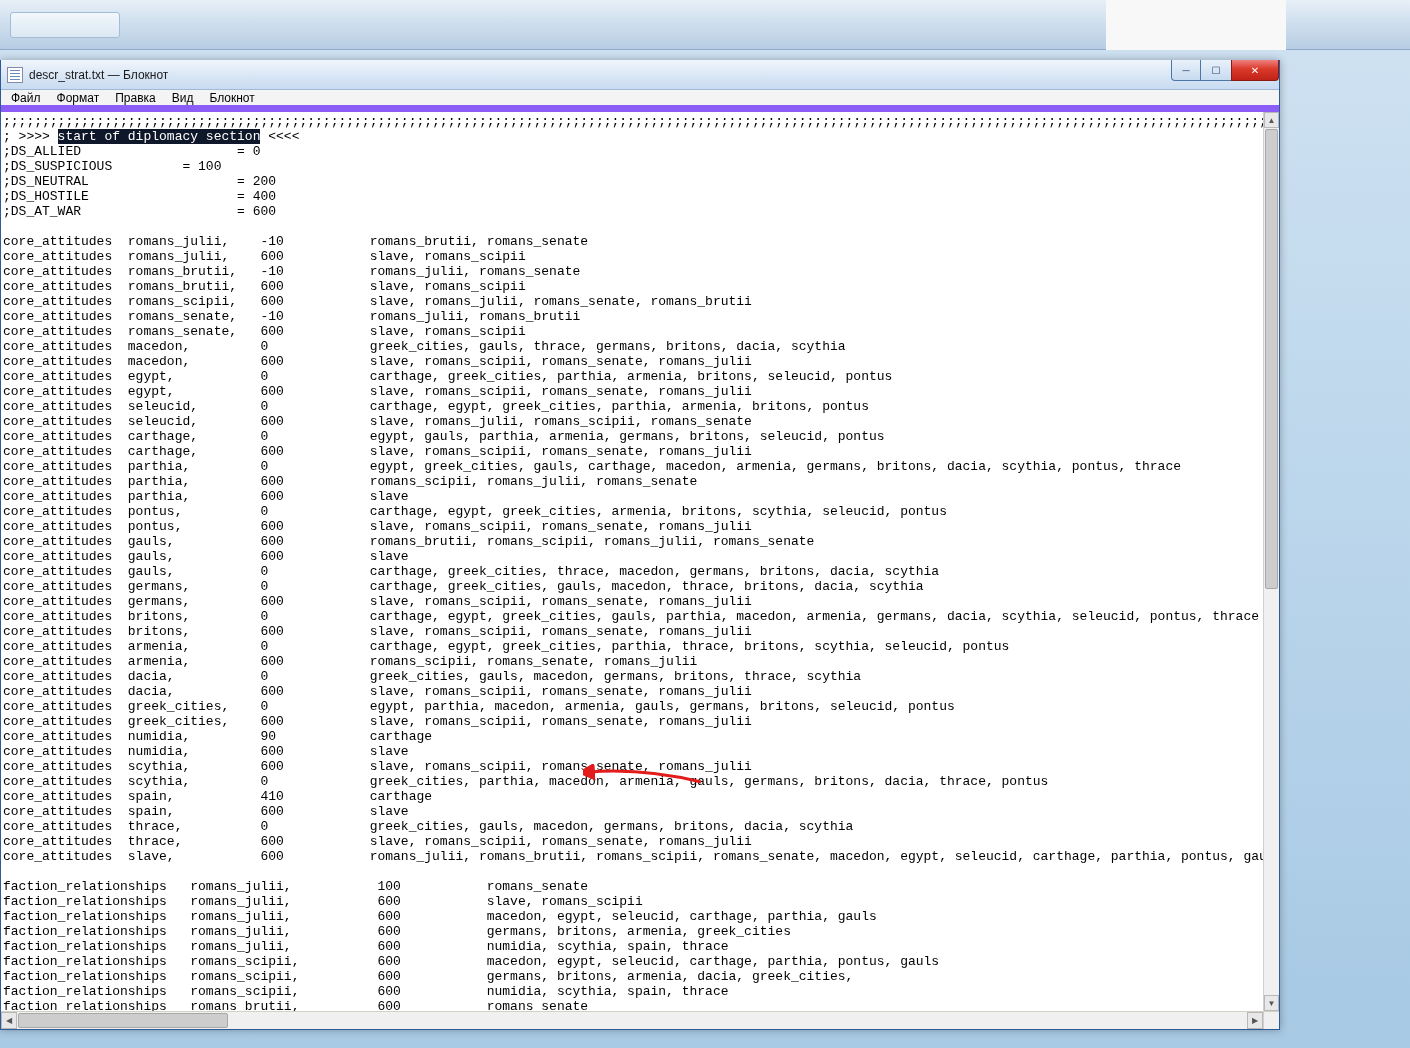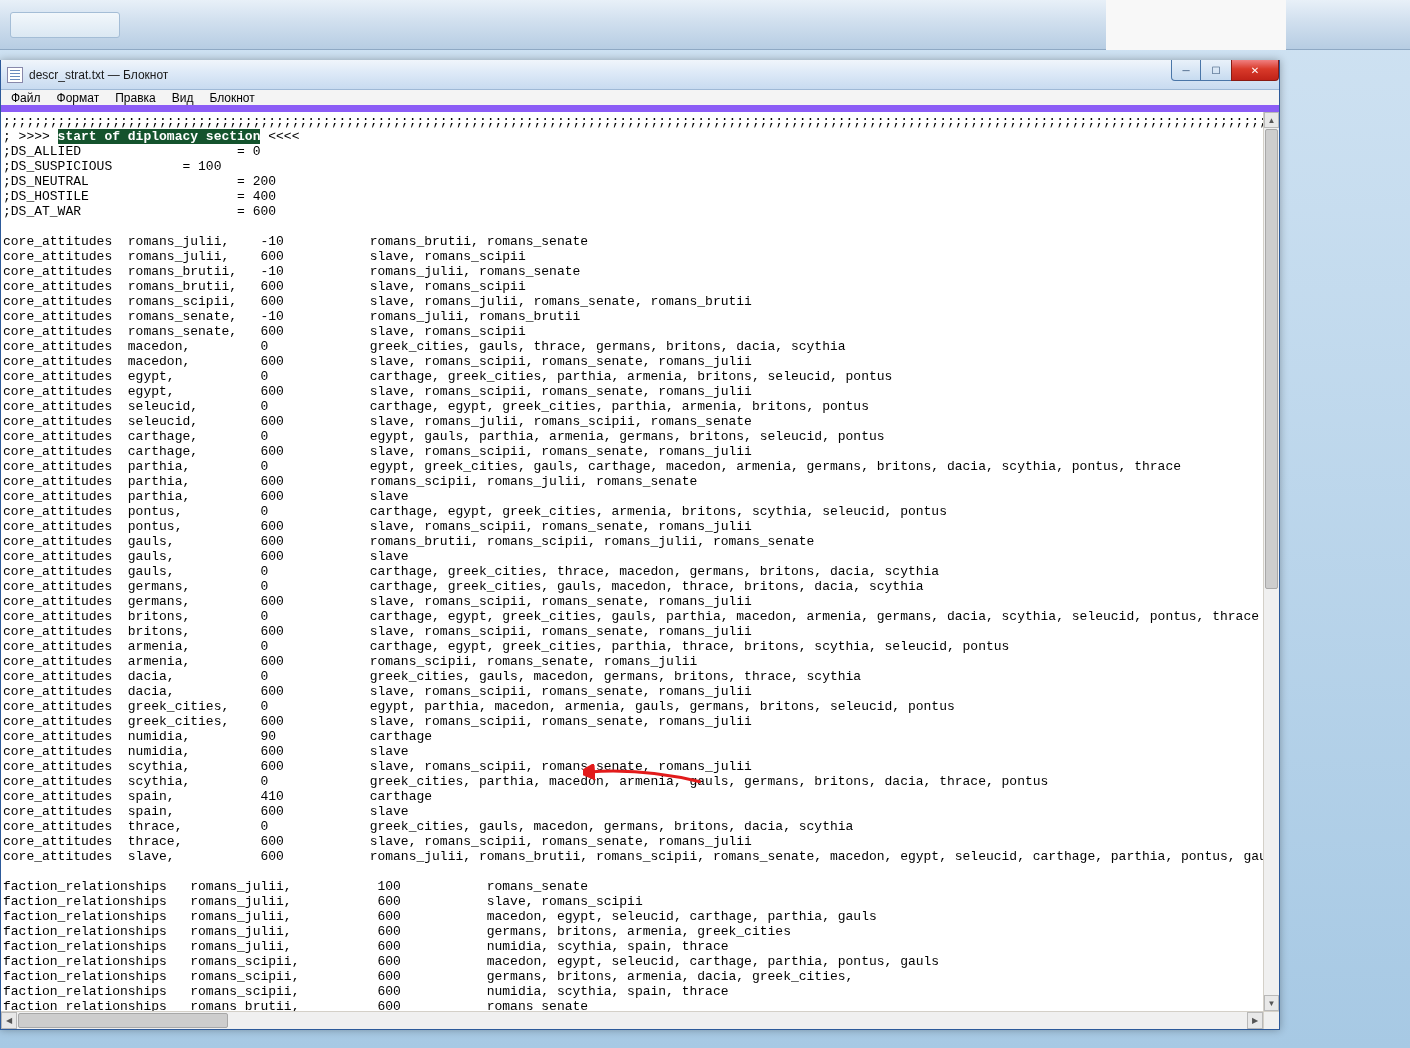--- a/index.html
+++ b/index.html
@@ -117,23 +117,22 @@
     left:0;top:0;right:16px;bottom:18px;
     font-family: Consolas, "Courier New", monospace;
     font-size: 13px;
     line-height: 15px;
     white-space: pre;
     color:#000;
     overflow:hidden;
     padding:2px;
   }
   .highlight {
-    background:#14532d;
+    background:#0f172a;
     color:#fff;
-    font-weight:bold;
   }
   .vscroll {
     position:absolute; right:0; top:0; bottom:18px;
     width:16px;
     background:#f0f0f0;
     border-left:1px solid #d4d0c8;
   }
   .vscroll .arrow{
     height:16px;background:#e8e8e8;border:1px solid #b8b8b8;
     display:flex;align-items:center;justify-content:center;

